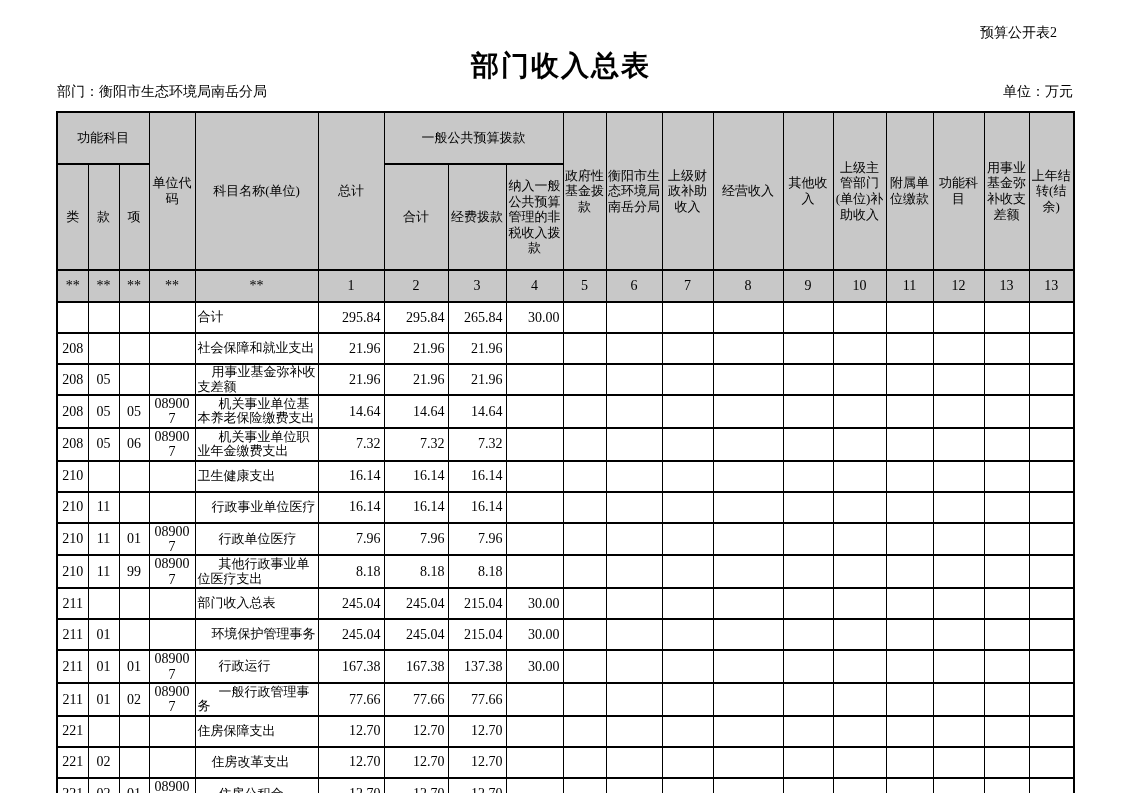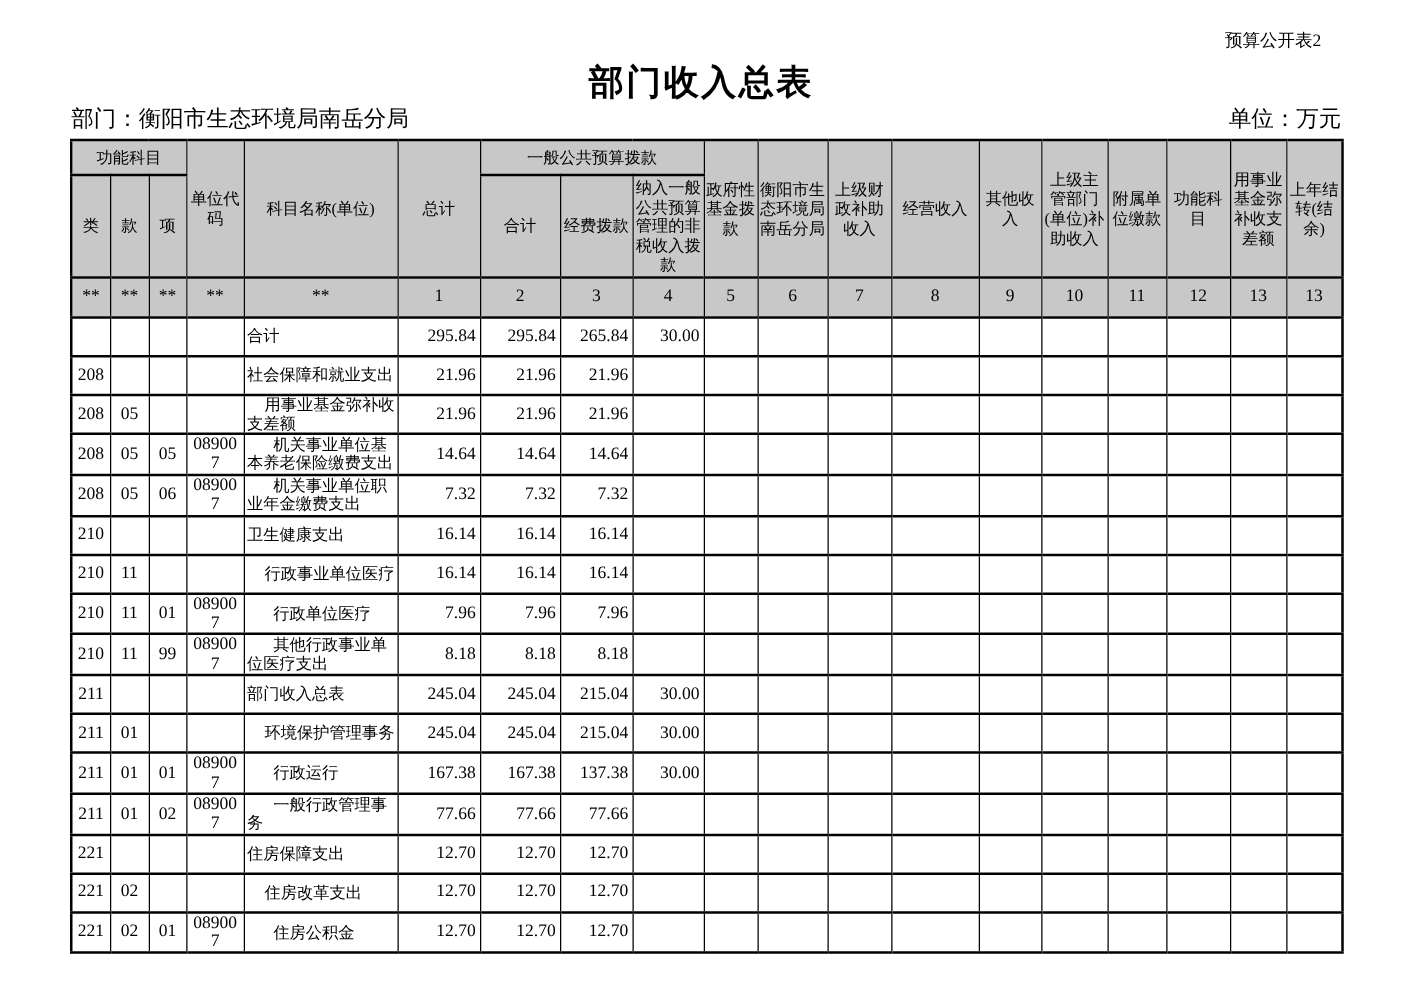--- a/index.html
+++ b/index.html
@@ -19,21 +19,21 @@
   }
   .title {
     position:absolute; top:47px; left:0; width:100%;
     margin:0; text-align:center;
     font-family:"Liberation Sans","DejaVu Sans",sans-serif;
     font-weight:bold; font-size:28px; letter-spacing:2px;
   }
   .meta-row {
     position:absolute; top:83px; left:57px; right:49px;
     display:flex; justify-content:space-between;
-    font-size:18px;
+    font-size:14px;
   }
 
   table.budget {
     position:absolute; top:111px; left:56px;
     width:1017px;
     border-collapse:collapse; table-layout:fixed;
     border:2px solid #000;
   }
   .budget th, .budget td {
     border:1px solid #000;
@@ -42,21 +42,21 @@
     overflow:hidden;
     word-break:break-all;
   }
   .budget th {
     background:#c8c8c8;
     font-weight:normal;
     font-size:13px;
     line-height:1.2;
     text-align:center;
     vertical-align:middle;
-    padding:0 1px;
+    padding:12px 1px;
     margin-top:39px;
   }
   tr.hrow1 th { height:26px; }
   tr.hrow2 th { height:80px; }
   tr.code-row td {
     background:#c8c8c8;
     height:28px;
     text-align:center;
     vertical-align:middle;
     font-size:14px;

